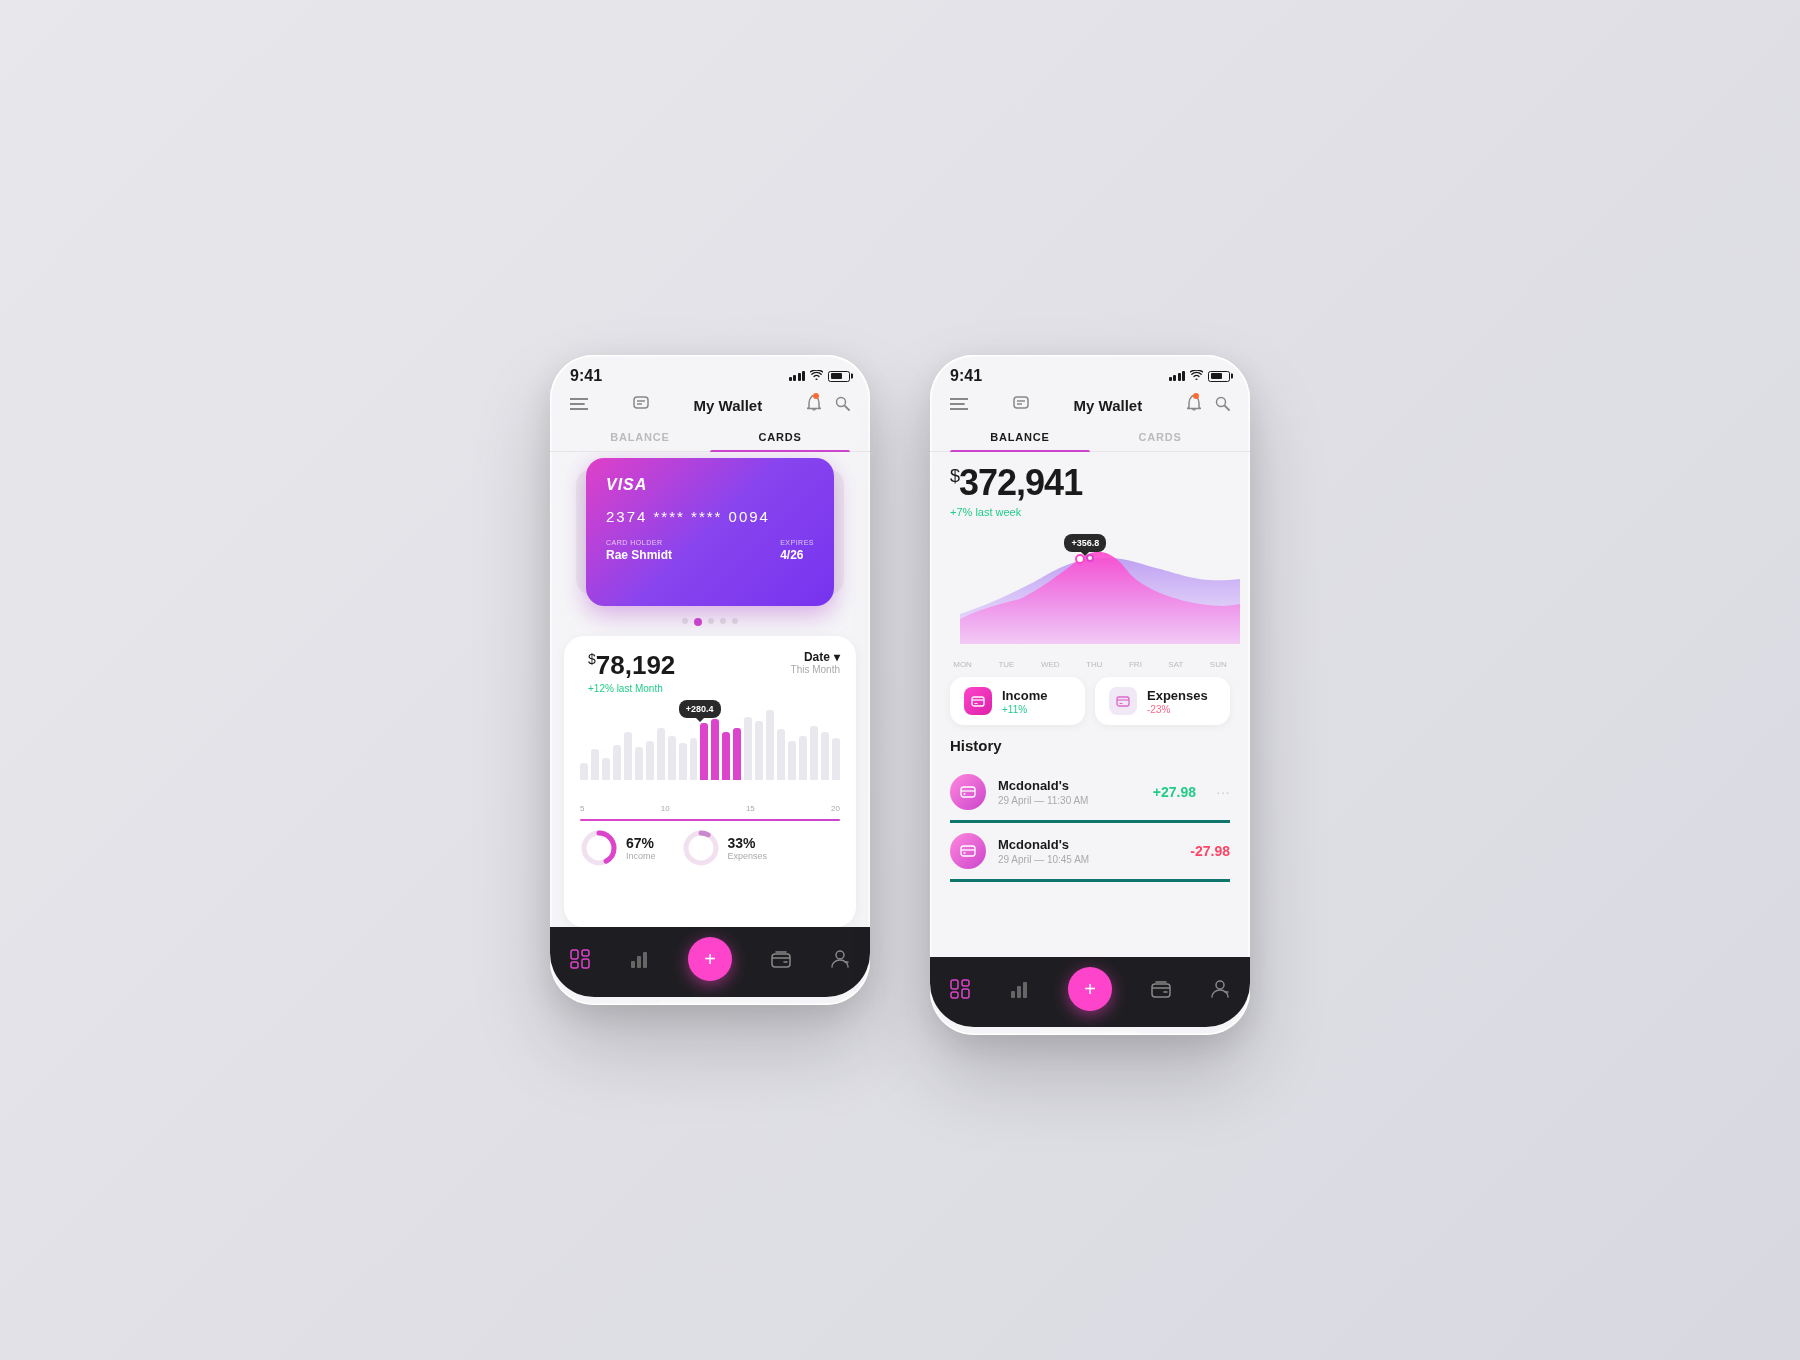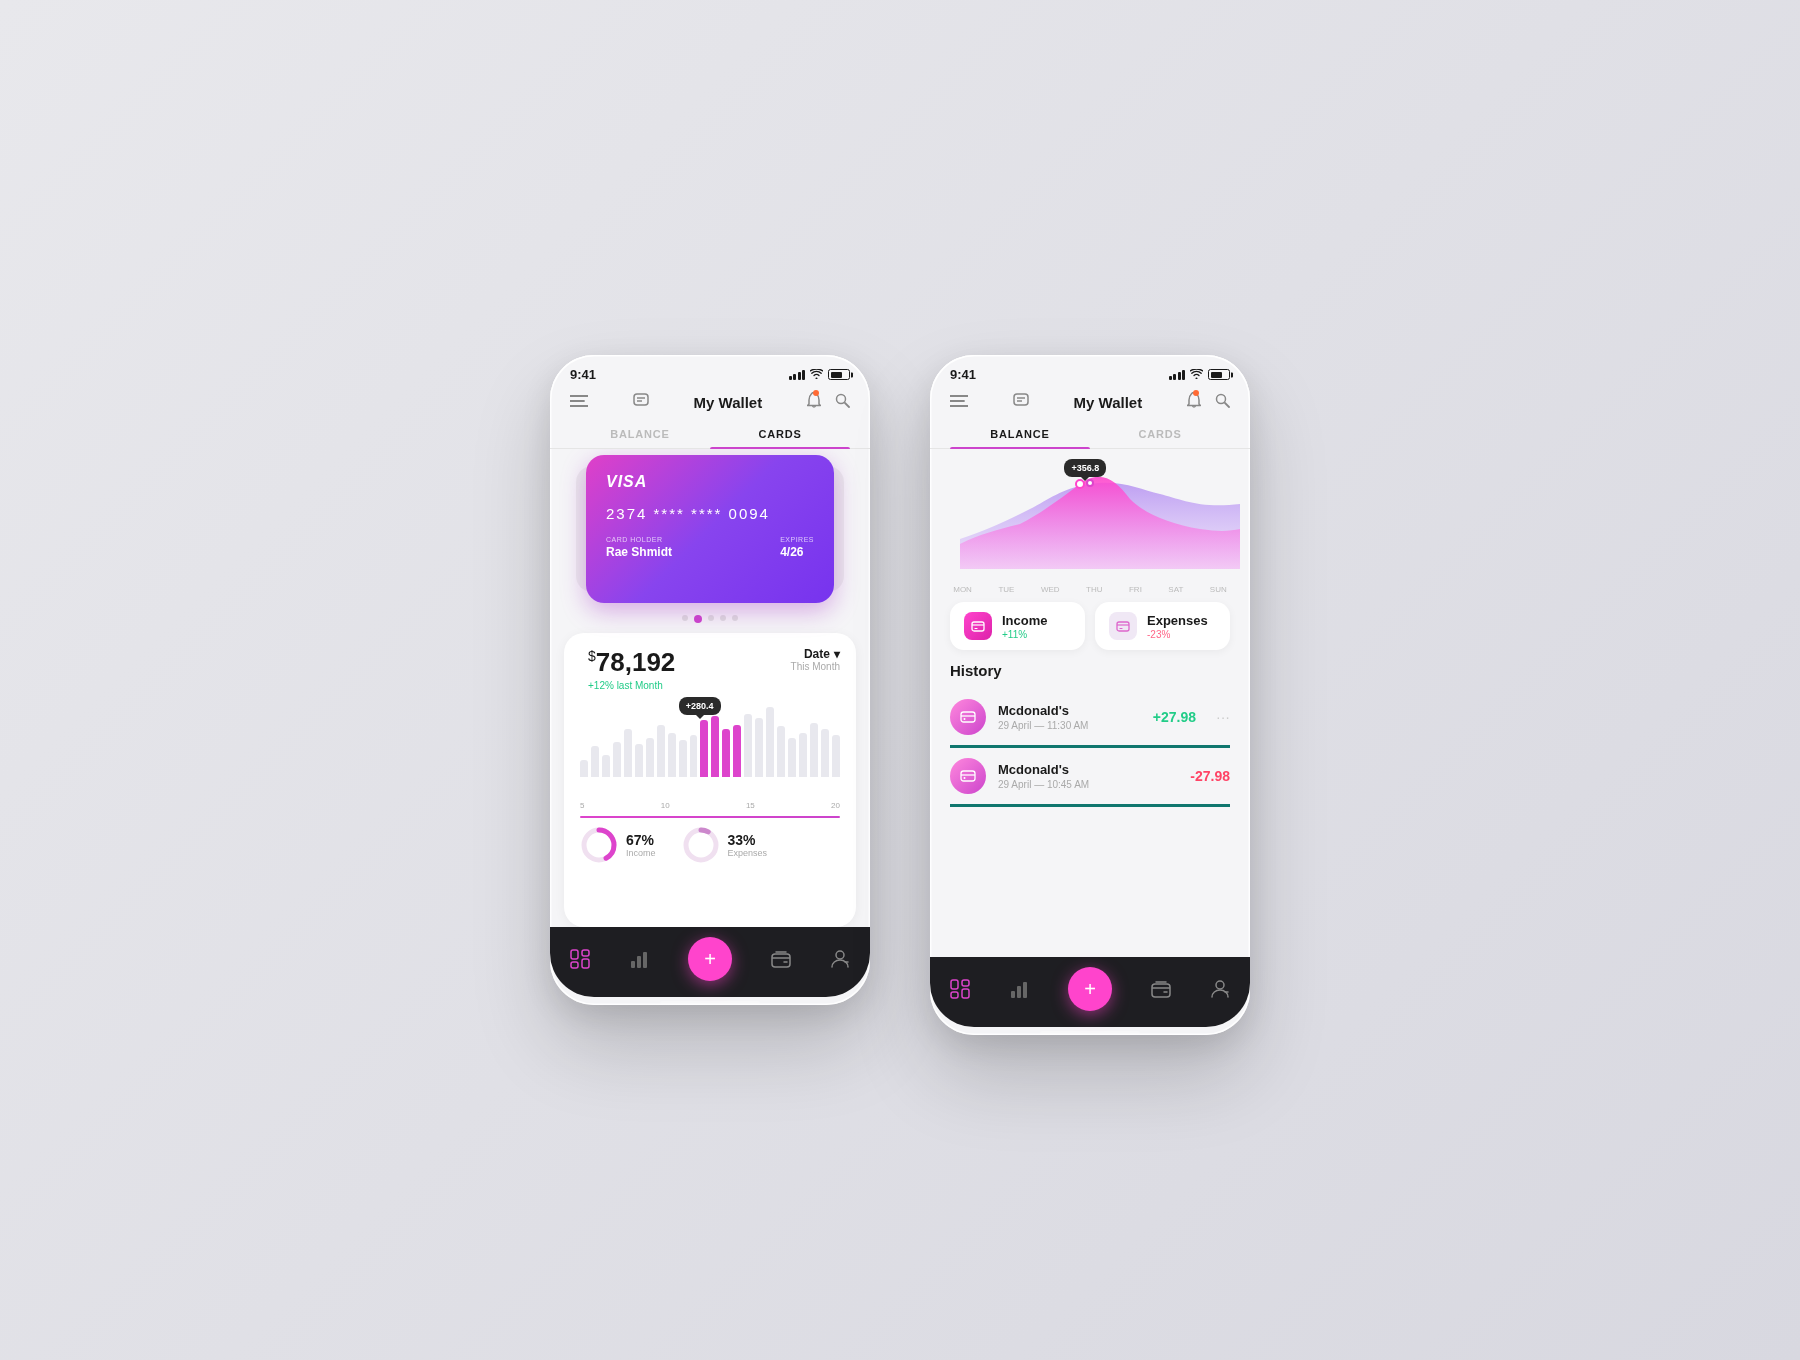--- a/index.html
+++ b/index.html
@@ -49,21 +49,21 @@
     .status-bar {
       display: flex;
       justify-content: space-between;
       align-items: center;
       padding: 12px 20px 6px;
       font-size: 12px;
       font-weight: 600;
       color: #1a1a1a;
     }
 
-    .status-time { font-size: 13px; font-weight: 700; }
+    .status-time { font-size: 16px; font-weight: 700; }
 
     .status-icons {
       display: flex;
       align-items: center;
       gap: 5px;
     }
 
     .signal-bars {
       display: flex;
       align-items: flex-end;
@@ -970,20 +970,26 @@
           </span>
         </div>
       </div>
 
       <div class="tabs">
         <div class="tab active">BALANCE</div>
         <div class="tab">CARDS</div>
       </div>
 
       <div class="phone-content">
+        <div class="balance-section">
+          <div class="big-balance">
+            <sup>$</sup><span>372,941</span>
+          </div>
+          <div class="balance-change">+7% last week</div>
+        </div>
 
         <div class="area-chart-container">
           <div class="area-tooltip">+356.8</div>
           <div class="area-tooltip-dot"></div>
           <svg viewBox="0 0 280 120" style="width:100%;height:120px;" xmlns="http://www.w3.org/2000/svg">
             <defs>
               <linearGradient id="areaGrad1" x1="0" y1="0" x2="0" y2="1">
                 <stop offset="0%" stop-color="#ff44cc" stop-opacity="0.9"></stop>
                 <stop offset="100%" stop-color="#ff88ee" stop-opacity="0.3"></stop>
               </linearGradient>

